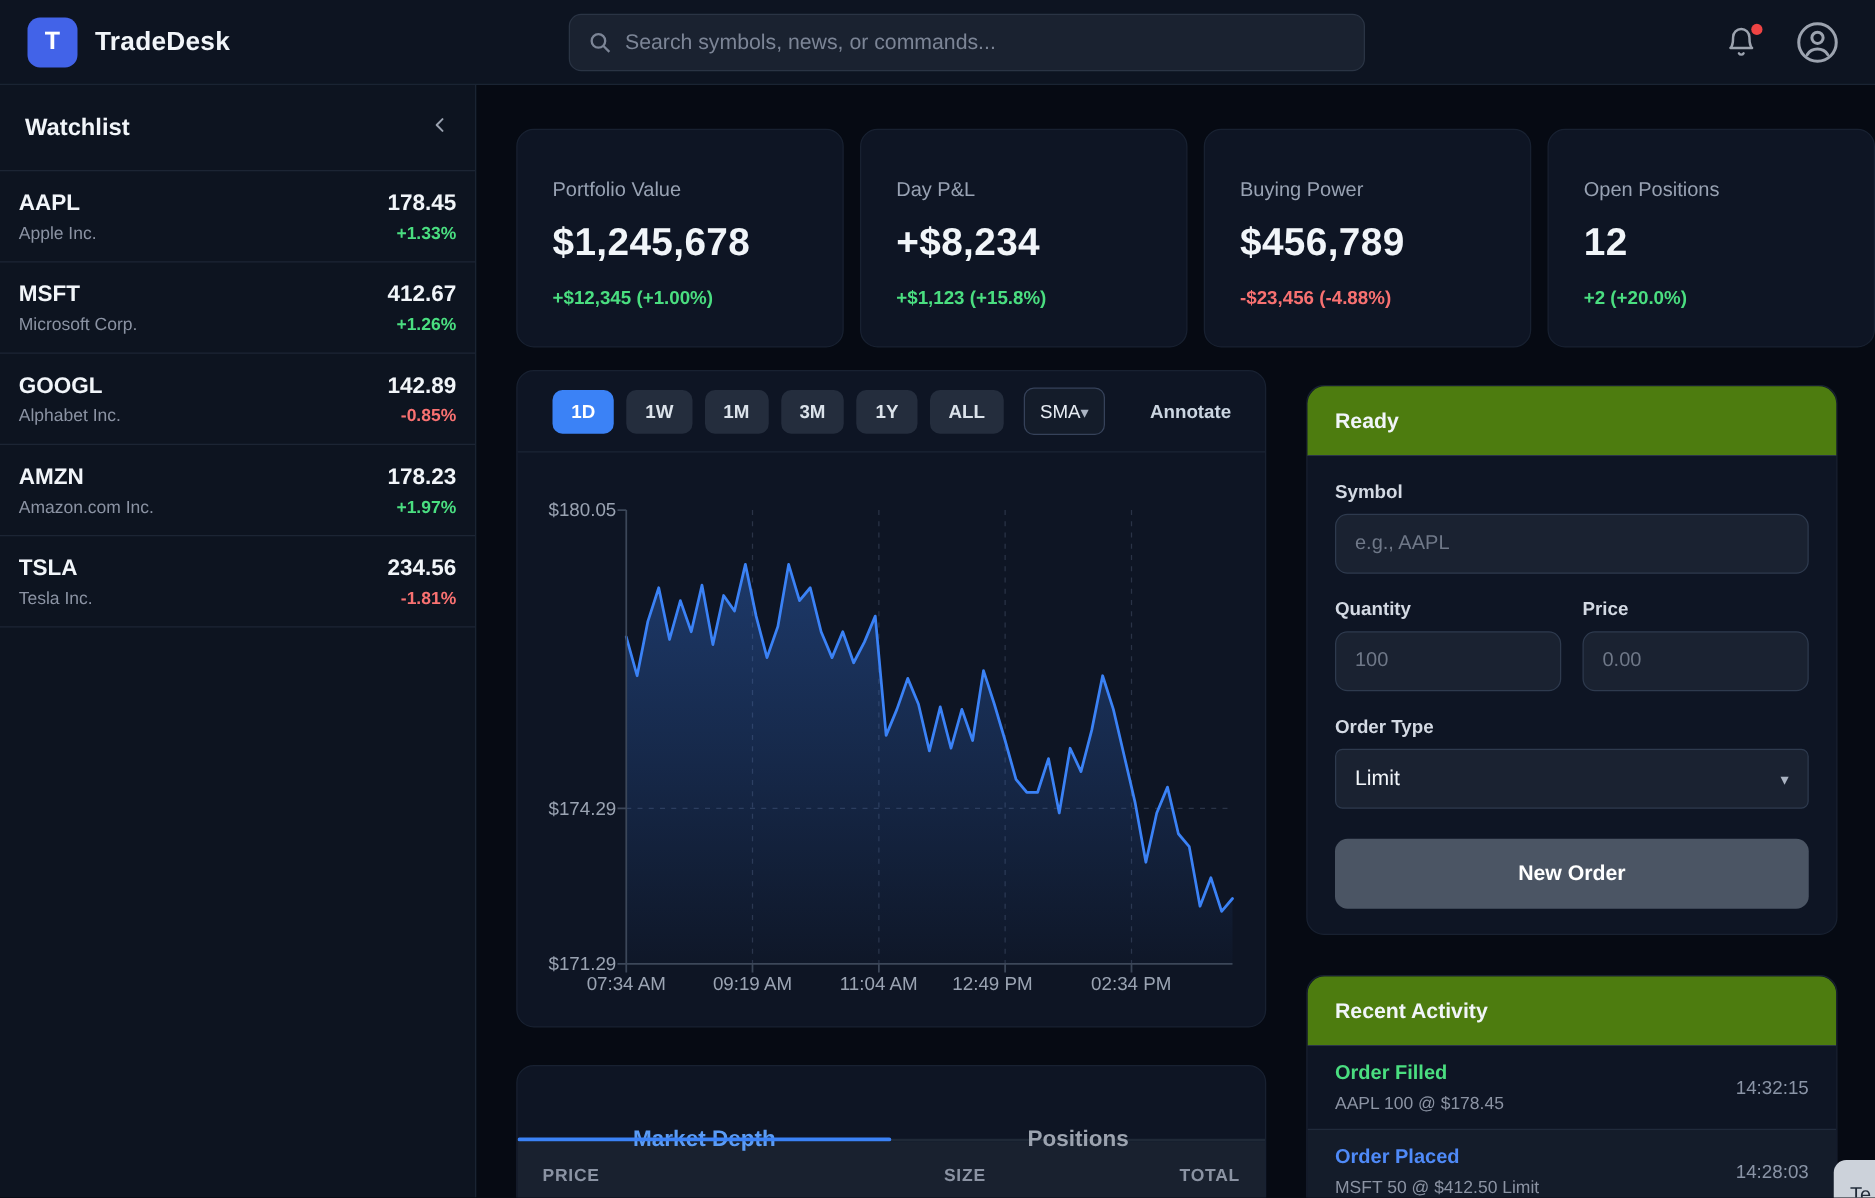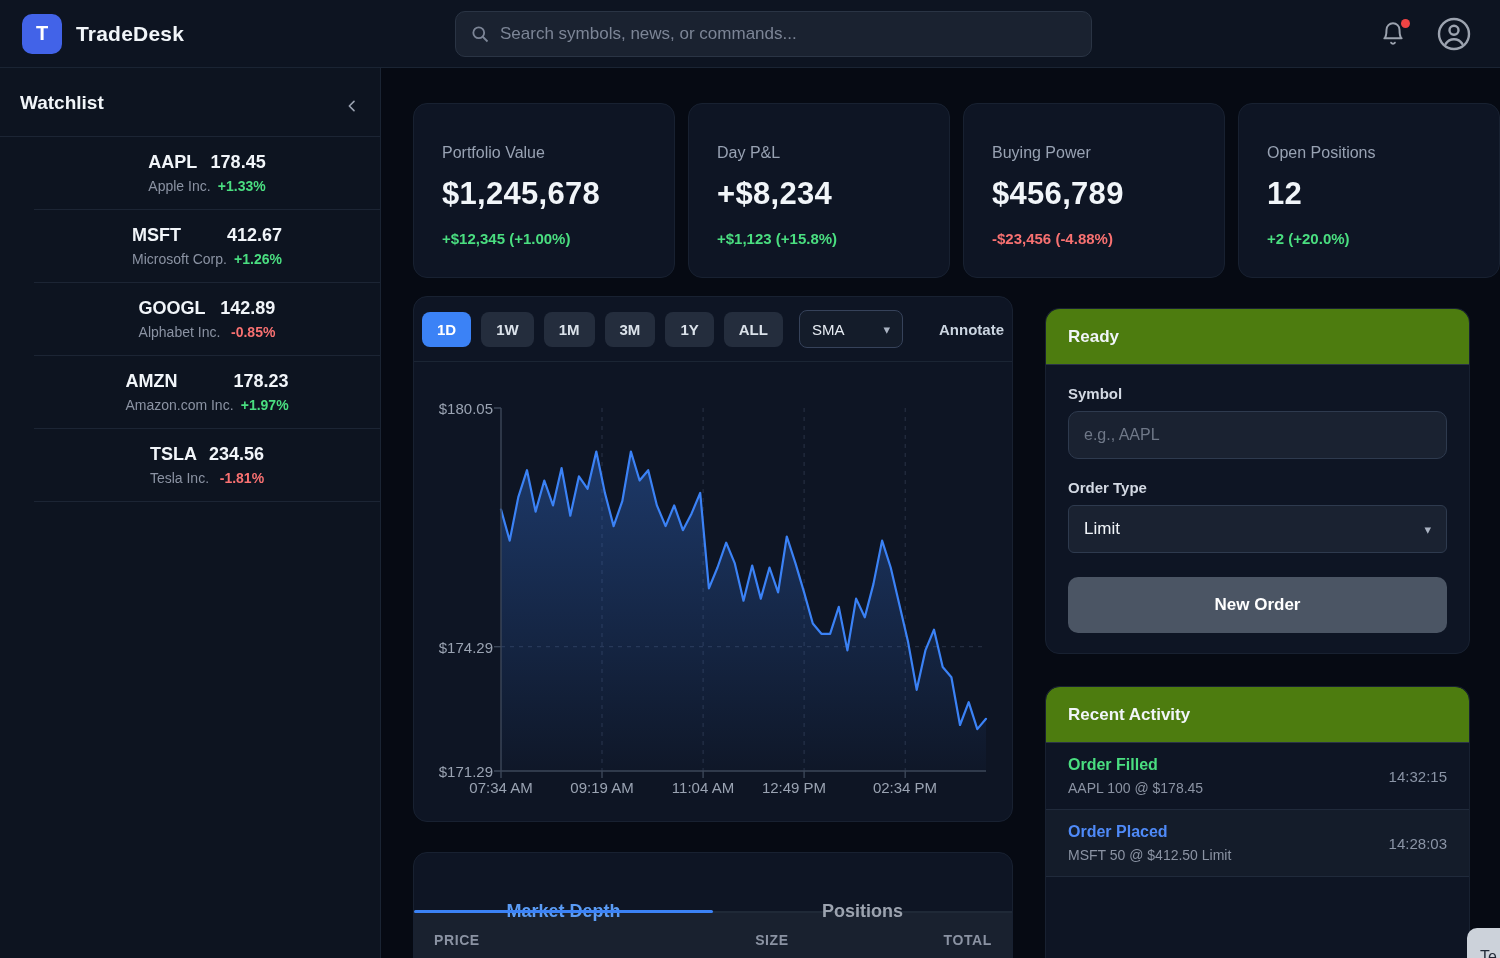--- a/index.html
+++ b/index.html
@@ -24,25 +24,25 @@
   .search-wrap input::placeholder { color:#7c8596; }
   .top-icons { position:absolute; right:28px; top:0; height:68px;
     display:flex; align-items:center; gap:30px; }
   .icon-btn { background:none; border:none; cursor:pointer; position:relative;
     display:flex; align-items:center; }
   .notif-dot { position:absolute; top:-2px; right:-4px; width:9px; height:9px;
     border-radius:50%; background:#ef4444; }
   
   .app-body { display:flex; height:890px; }
   .sidebar { width:386px; background:#0d1420; border-right:1px solid #1a2433; }
-  .side-head { display:flex; align-items:flex-end; justify-content:space-between;
+  .side-head { display:flex; align-items:flex-start; justify-content:space-between;
     padding:24px 20px 22px 20px; border-bottom:1px solid #1c2534; }
   .side-title { font-size:19px; font-weight:bold; }
-  .wl-row { display:flex; align-items:center; justify-content:center;
-    padding:15px 15px; border-bottom:1px solid #1c2534; cursor:pointer;margin-left:34px; }
+  .wl-row { display:flex; align-items:center; justify-content:space-between;
+    padding:15px 15px; border-bottom:1px solid #1c2534; cursor:pointer; }
   .wl-sym { font-size:18px; font-weight:bold; margin-bottom:5px; }
   .wl-name { font-size:14px; color:#8b93a3; }
   .wl-right { text-align:right; }
   .wl-price { font-size:18px; font-weight:600; margin-bottom:5px; }
   .wl-chg { font-size:14px; font-weight:600; }
   .up { color:#4ade80; } .down { color:#f87171; }
   .main { flex:1; padding:35px 0 0 32px; position:relative; }
   
   .stats { display:grid; grid-template-columns:repeat(4,262px); gap:13px; }
   .stat-card { background:#0e1524; border:1px solid #182131; border-radius:14px;
@@ -50,21 +50,21 @@
   .stat-label { font-size:16px; color:#98a2b3; margin-bottom:14px; }
   .stat-value { font-size:31px; font-weight:bold; letter-spacing:.3px; margin-bottom:18px; }
   .stat-chg { font-size:15px; font-weight:600; }
   
   .content-row { display:flex; gap:32px; margin-top:18px; }
   .chart-col { width:600px; }
   .right-col { width:425px; margin-top:12px; }
   .card { background:#0e1524; border:1px solid #182131; border-radius:14px; }
   
   .chart-card { height:526px; overflow:hidden; position:relative; }
-  .chart-toolbar { display:flex; align-items:center; gap:10px; padding:13px 8px;
+  .chart-toolbar { display:flex; align-items:center; gap:10px; padding:13px 28px;
     border-bottom:1px solid #1b2534; white-space:nowrap; }
   .tf-btn { height:35px; padding:0 15px; border:none; border-radius:8px;
     background:#242d3d; color:#dbe2ea; font-size:15px; font-weight:600; cursor:pointer;
     font-family:"Liberation Sans", sans-serif; }
   .tf-btn.active { background:#3b82f6; color:#fff; }
   .select-box { display:flex; align-items:center; justify-content:space-between;
     border:1px solid #36425a; border-radius:8px; background:#141c2a;
     height:38px; padding:0 12px; cursor:pointer; }
   .sma-select { width:176px; margin-left:6px; font-size:15px; color:#e7ecf3; }
   .chev { color:#aab3c2; font-size:13px; }
@@ -316,20 +316,30 @@
       </div>
 
       <div class="right-col">
         <div class="card">
           <div class="panel-head">
             <span>Ready</span>
           </div>
           <div class="order-body">
             <div class="field-label">Symbol</div>
             <input class="text-input" type="text" placeholder="e.g., AAPL" style="">
+            <div class="two-col">
+              <div>
+                <div class="field-label">Quantity</div>
+                <input class="text-input" type="text" placeholder="100" style="">
+              </div>
+              <div>
+                <div class="field-label">Price</div>
+                <input class="text-input" type="text" placeholder="0.00" style="">
+              </div>
+            </div>
             <div class="order-type">
               <div class="field-label">Order Type</div>
               <div class="select-box ot-select">
                 <span>Limit</span>
                 <span class="chev">▾</span>
               </div>
             </div>
             <button class="submit-btn">New Order</button>
           </div>
         </div>

